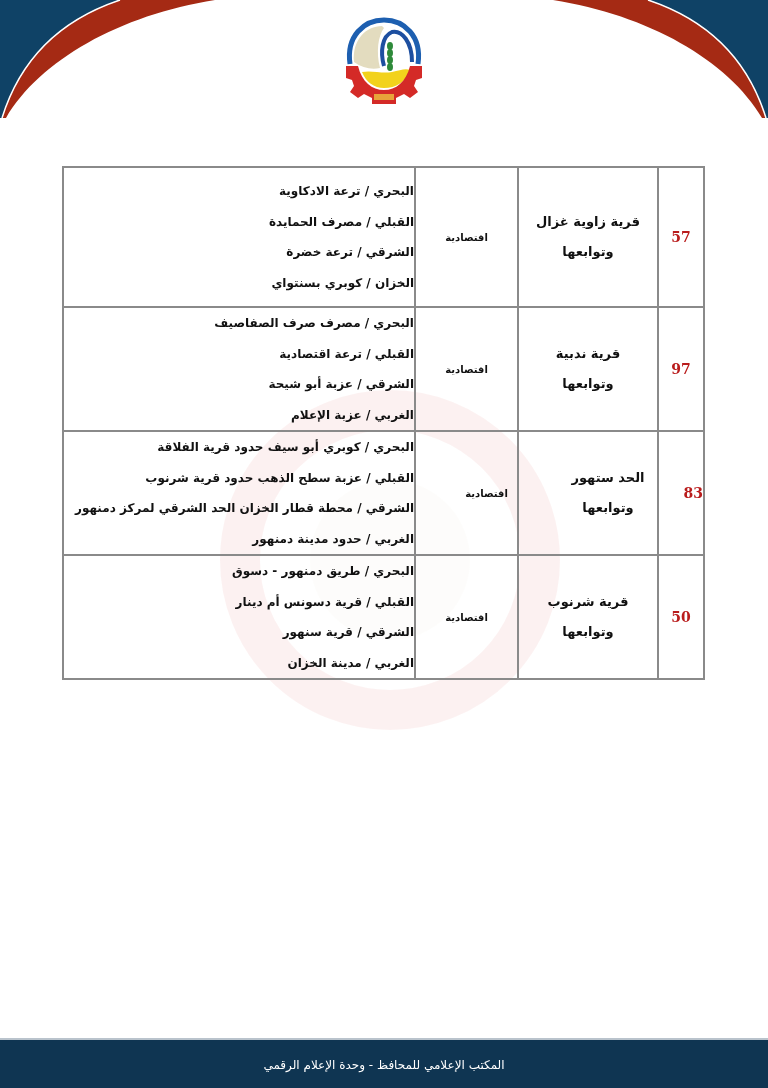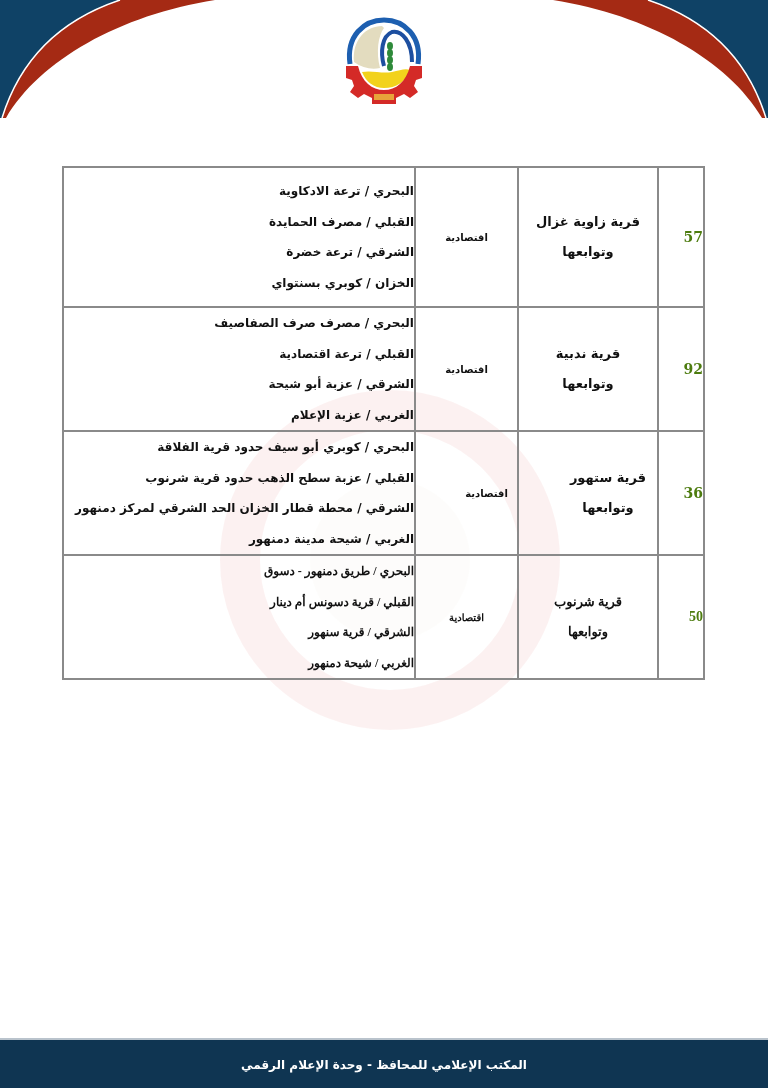--- a/index.html
+++ b/index.html
@@ -43,25 +43,25 @@
       direction: rtl;
       table-layout: fixed;
     }
     table.regions td {
       border: 2px solid #8a8a8a;
       vertical-align: middle;
       padding: 0;
     }
     td.num {
       width: 44px;
-      text-align: right;
+      text-align: center;
       font-size: 14px;
       font-weight: bold;
       font-family: "DejaVu Serif", serif;
-      color: #4d7c0f;
+      color: #b91c1c;
     }
     td.name {
       width: 138px;
       text-align: center;
       font-size: 13px;
       font-weight: bold;
       line-height: 30px;
       margin-left: 27px;
     }
     td.type {
@@ -73,37 +73,37 @@
     td.bounds {
       text-align: right;
       padding: 4px 8px 4px 6px;
       font-size: 12px;
       font-weight: bold;
       line-height: 30.5px;
     }
     tr.r57 td { height: 138px; }
     tr.r58 td { height: 118px; }
     tr.r59 td { height: 118px; padding-left: 40px; }
-    tr.r60 td { height: 118px; font-family: Liberation Serif, serif; }
+    tr.r60 td { height: 118px; }
     .bound-line { display: block; white-space: nowrap; }
     .footer {
       position: absolute;
       left: 0; top: 1038px;
       width: 768px; height: 50px;
       background: #0f3552;
       border-top: 2px solid #b9c3cc;
       display: flex;
       align-items: center;
       justify-content: center;
     }
     .footer-text {
       direction: rtl;
       color: #ffffff;
       font-size: 12px;
-      font-weight: bold;
+      font-weight: normal;
     }
   </style>
 </head>
 <body>
 
 <svg class="header-decor" viewBox="0 0 768 160" xmlns="http://www.w3.org/2000/svg">
 
   <path d="M0,0 L120,0 C60,20 20,60 2,118 L0,118 Z" fill="#0f4266"></path>
 
   <path d="M120,0 L215,0 C120,15 40,60 6,118 L2,118 C20,60 60,20 120,0 Z" fill="#a52a14"></path>
@@ -152,59 +152,59 @@
         </td>
         <td class="type">اقتصادية</td>
         <td class="bounds">
           <span class="bound-line">البحري / ترعة الادكاوية</span>
           <span class="bound-line">القبلي / مصرف الحمايدة</span>
           <span class="bound-line">الشرقي / ترعة خضرة</span>
           <span class="bound-line">الخزان / كوبري بسنتواي</span>
         </td>
       </tr>
       <tr class="r58">
-        <td class="num">92</td>
+        <td class="num">97</td>
         <td class="name">
           <span class="bound-line">قرية ندبية</span>
           <span class="bound-line">وتوابعها</span>
         </td>
         <td class="type">اقتصادية</td>
         <td class="bounds">
           <span class="bound-line">البحري / مصرف صرف الصفاصيف</span>
           <span class="bound-line">القبلي / ترعة اقتصادية</span>
           <span class="bound-line">الشرقي / عزبة أبو شيحة</span>
           <span class="bound-line">الغربي / عزبة الإعلام</span>
         </td>
       </tr>
       <tr class="r59">
-        <td class="num">36</td>
-        <td class="name">
-          <span class="bound-line">قرية ستهور</span>
+        <td class="num">83</td>
+        <td class="name">
+          <span class="bound-line">الحد ستهور</span>
           <span class="bound-line">وتوابعها</span>
         </td>
         <td class="type">اقتصادية</td>
         <td class="bounds">
           <span class="bound-line">البحري / كوبري أبو سيف حدود قرية الفلاقة</span>
           <span class="bound-line">القبلي / عزبة سطح الذهب حدود قرية شرنوب</span>
           <span class="bound-line">الشرقي / محطة قطار الخزان الحد الشرقي لمركز دمنهور</span>
-          <span class="bound-line">الغربي / شيحة مدينة دمنهور</span>
+          <span class="bound-line">الغربي / حدود مدينة دمنهور</span>
         </td>
       </tr>
       <tr class="r60">
         <td class="num">50</td>
         <td class="name">
           <span class="bound-line">قرية شرنوب</span>
           <span class="bound-line">وتوابعها</span>
         </td>
         <td class="type">اقتصادية</td>
         <td class="bounds">
           <span class="bound-line">البحري / طريق دمنهور - دسوق</span>
           <span class="bound-line">القبلي / قرية دسونس أم دينار</span>
           <span class="bound-line">الشرقي / قرية سنهور</span>
-          <span class="bound-line">الغربي / شيحة دمنهور</span>
+          <span class="bound-line">الغربي / مدينة الخزان</span>
         </td>
       </tr>
     </tbody>
   </table>
 </div>
 
 <div class="footer">
   <span class="footer-text">المكتب الإعلامي للمحافظ - وحدة الإعلام الرقمي</span>
 </div>
 

